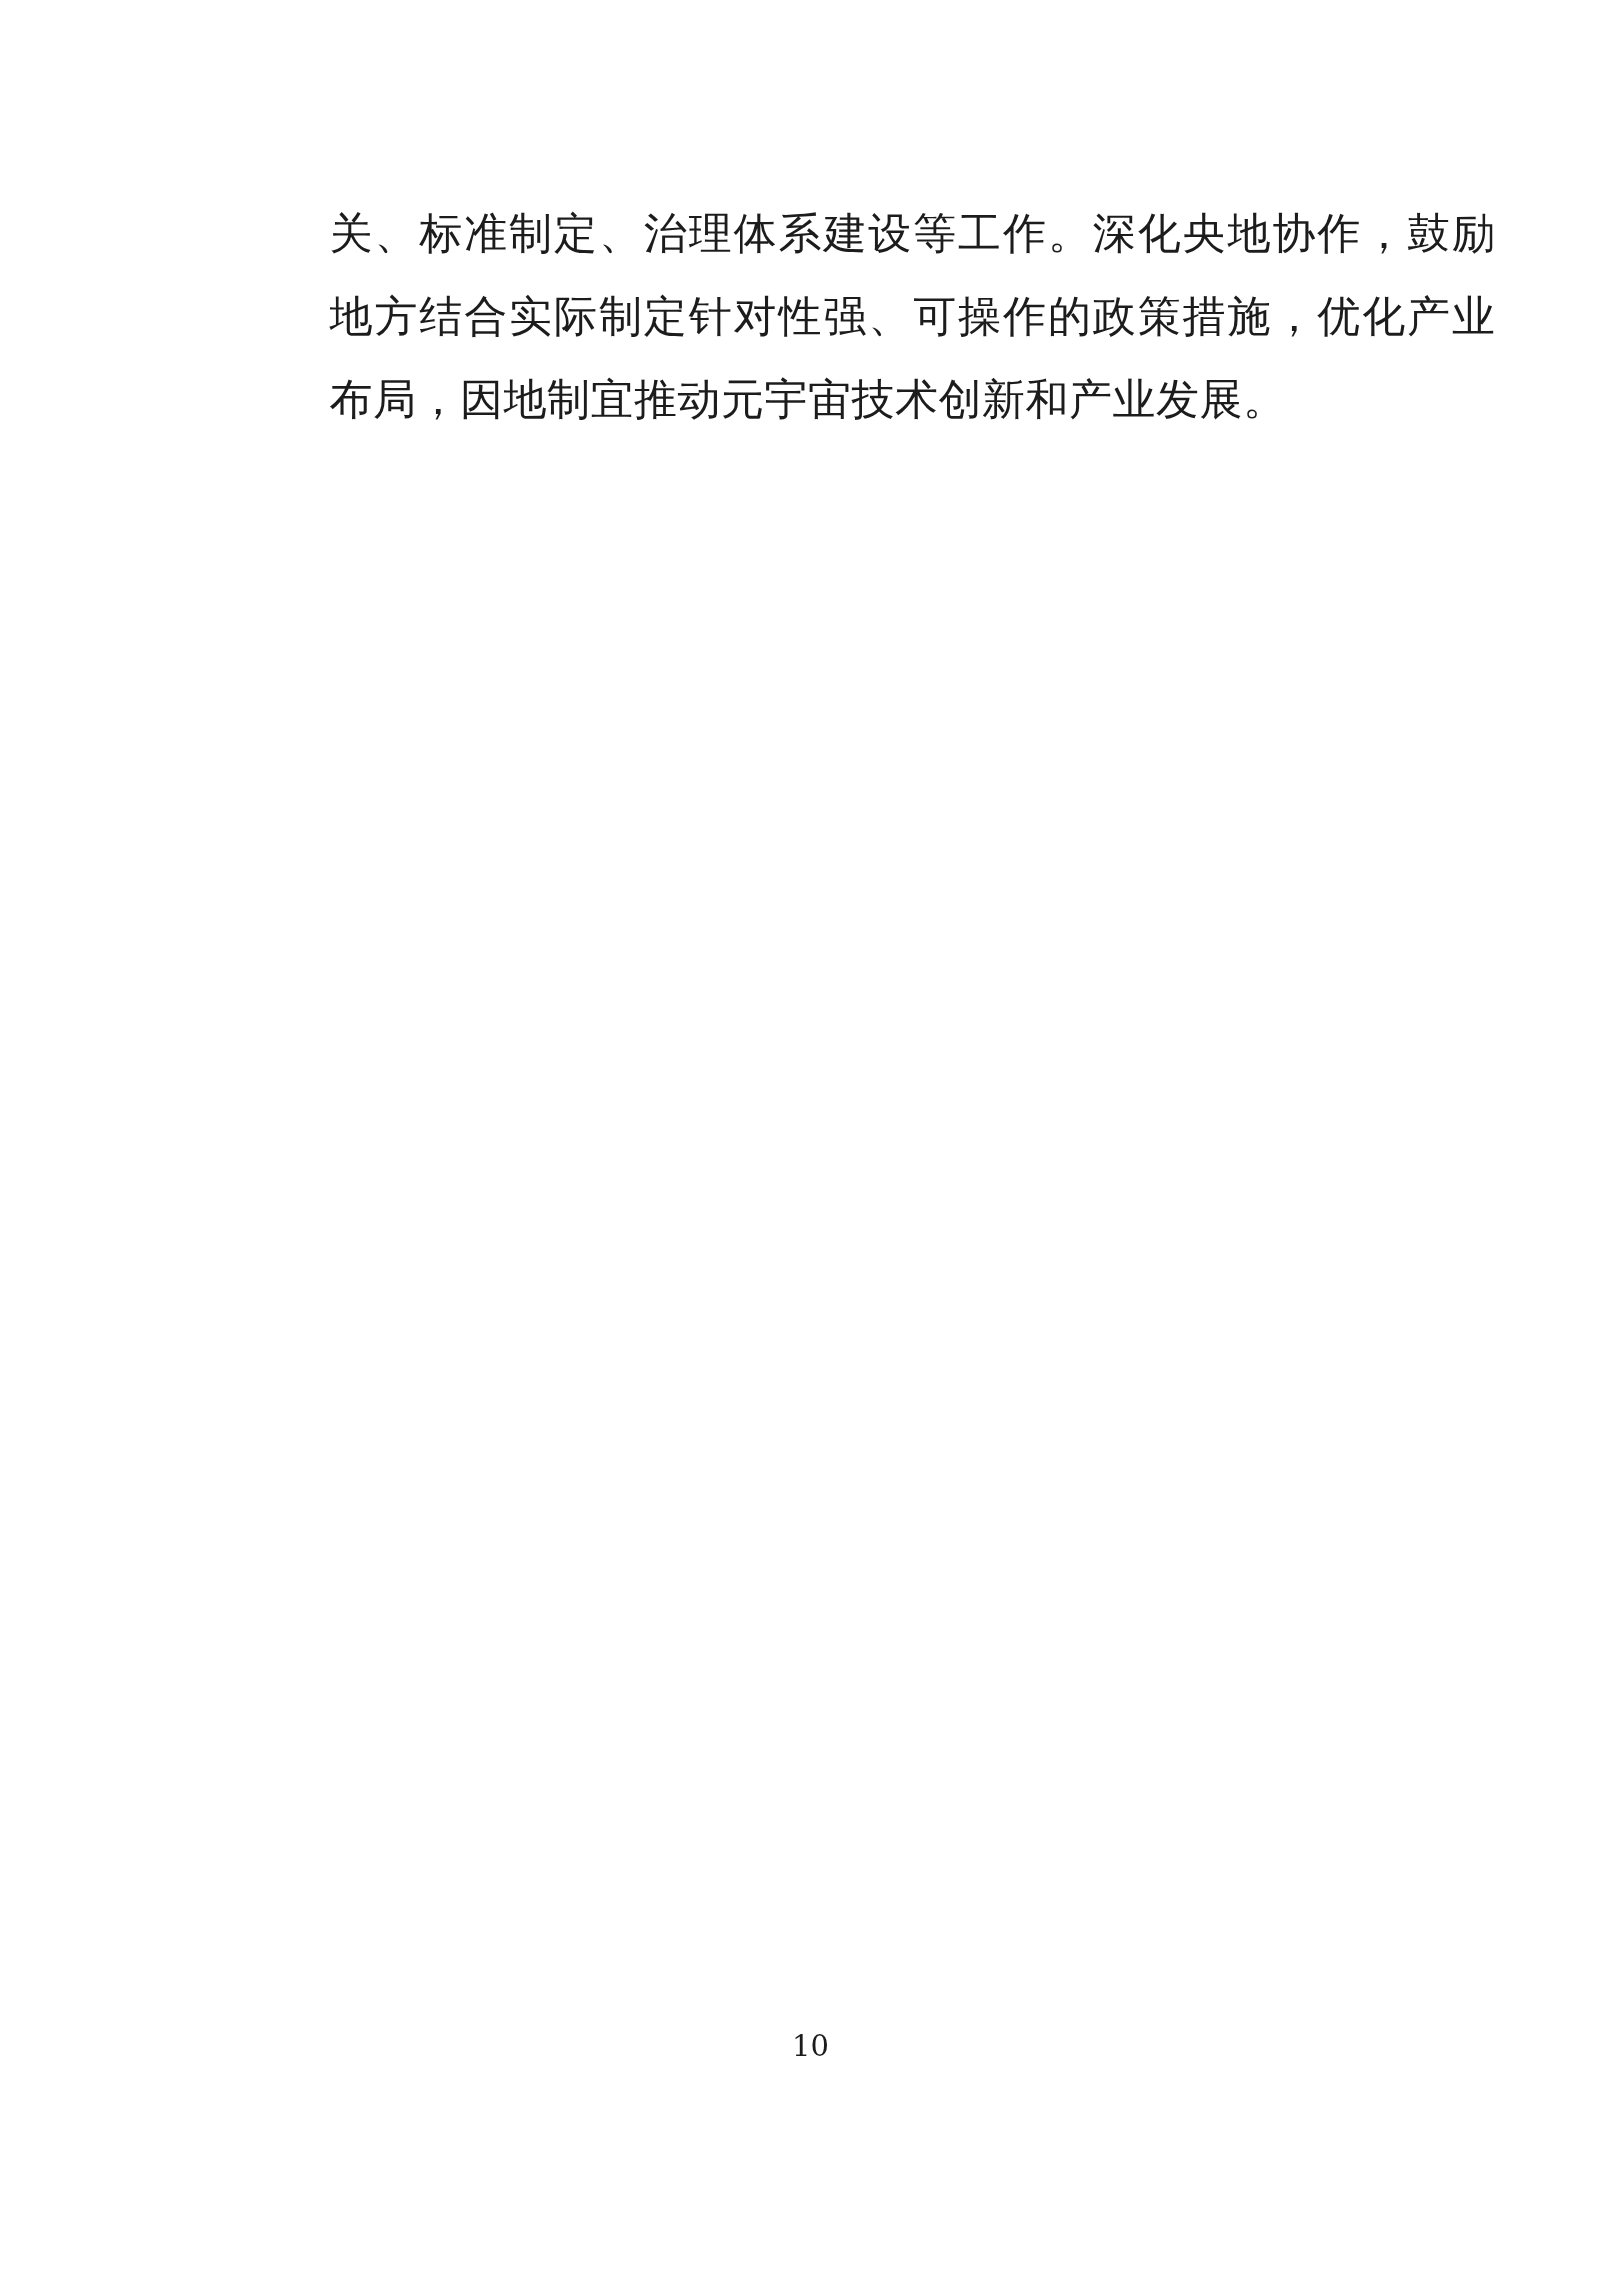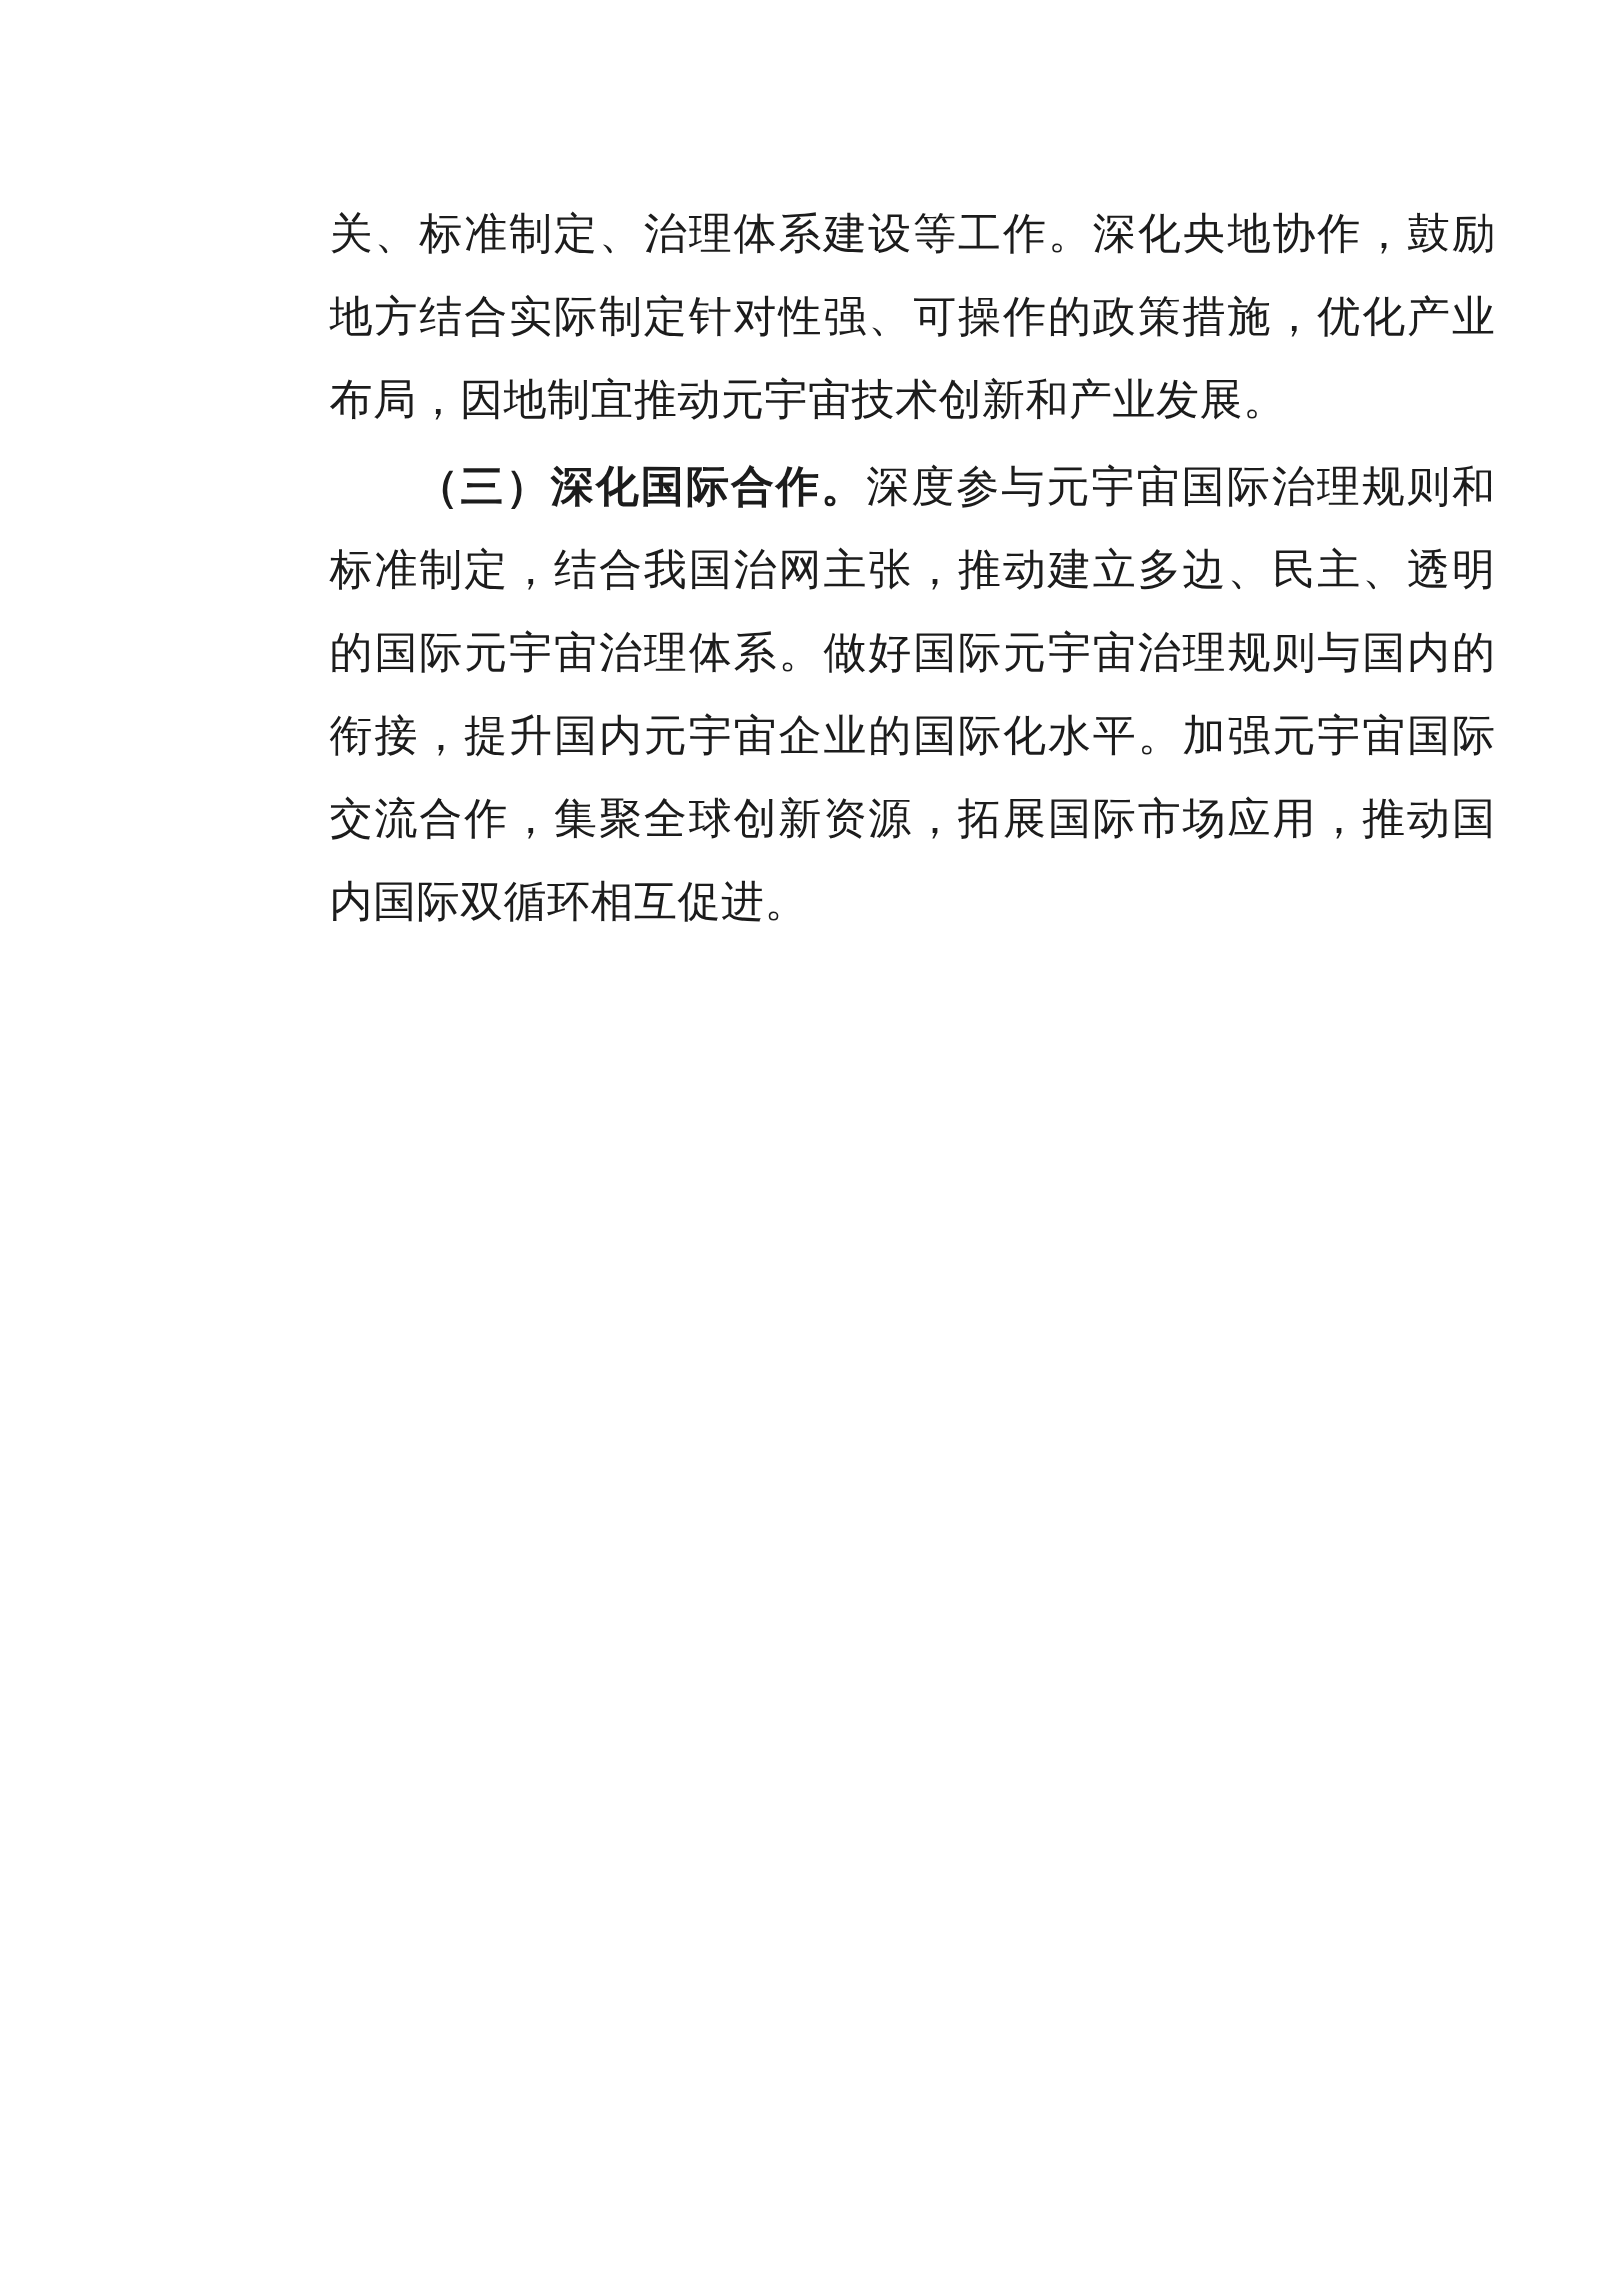--- a/index.html
+++ b/index.html
@@ -53,21 +53,19 @@
 
 <div class="page">
 
   <div class="content">
 
     <p class="para">
       <span>关、标准制定、治理体系建设等工作。深化央地协作，鼓励地方结合实际制定针对性强、可操作的政策措施，优化产业布局，因地制宜推动元宇宙技术创新和产业发展。</span>
     </p>
 
 
-    <p class="para indent">
-      <span class="lead">（三）深化国际合作。</span><span>深度参与元宇宙国际治理规则和标准制定，结合我国治网主张，推动建立多边、民主、透明的国际元宇宙治理体系。做好国际元宇宙治理规则与国内的衔接，提升国内元宇宙企业的国际化水平。加强元宇宙国际交流合作，集聚全球创新资源，拓展国际市场应用，推动国内国际双循环相互促进。</span>
-    </p>
 
   </div>
 
+  <div class="page-number">10</div>
 
 </div>
 
 
 </body></html>

